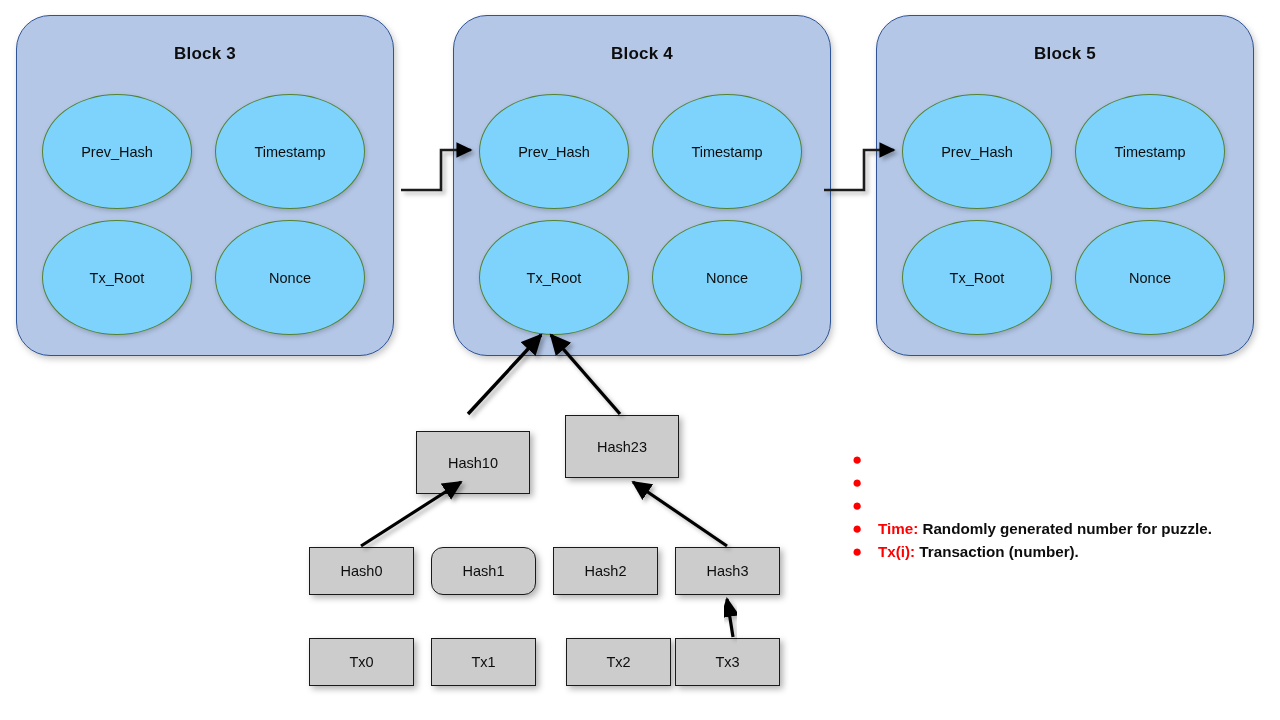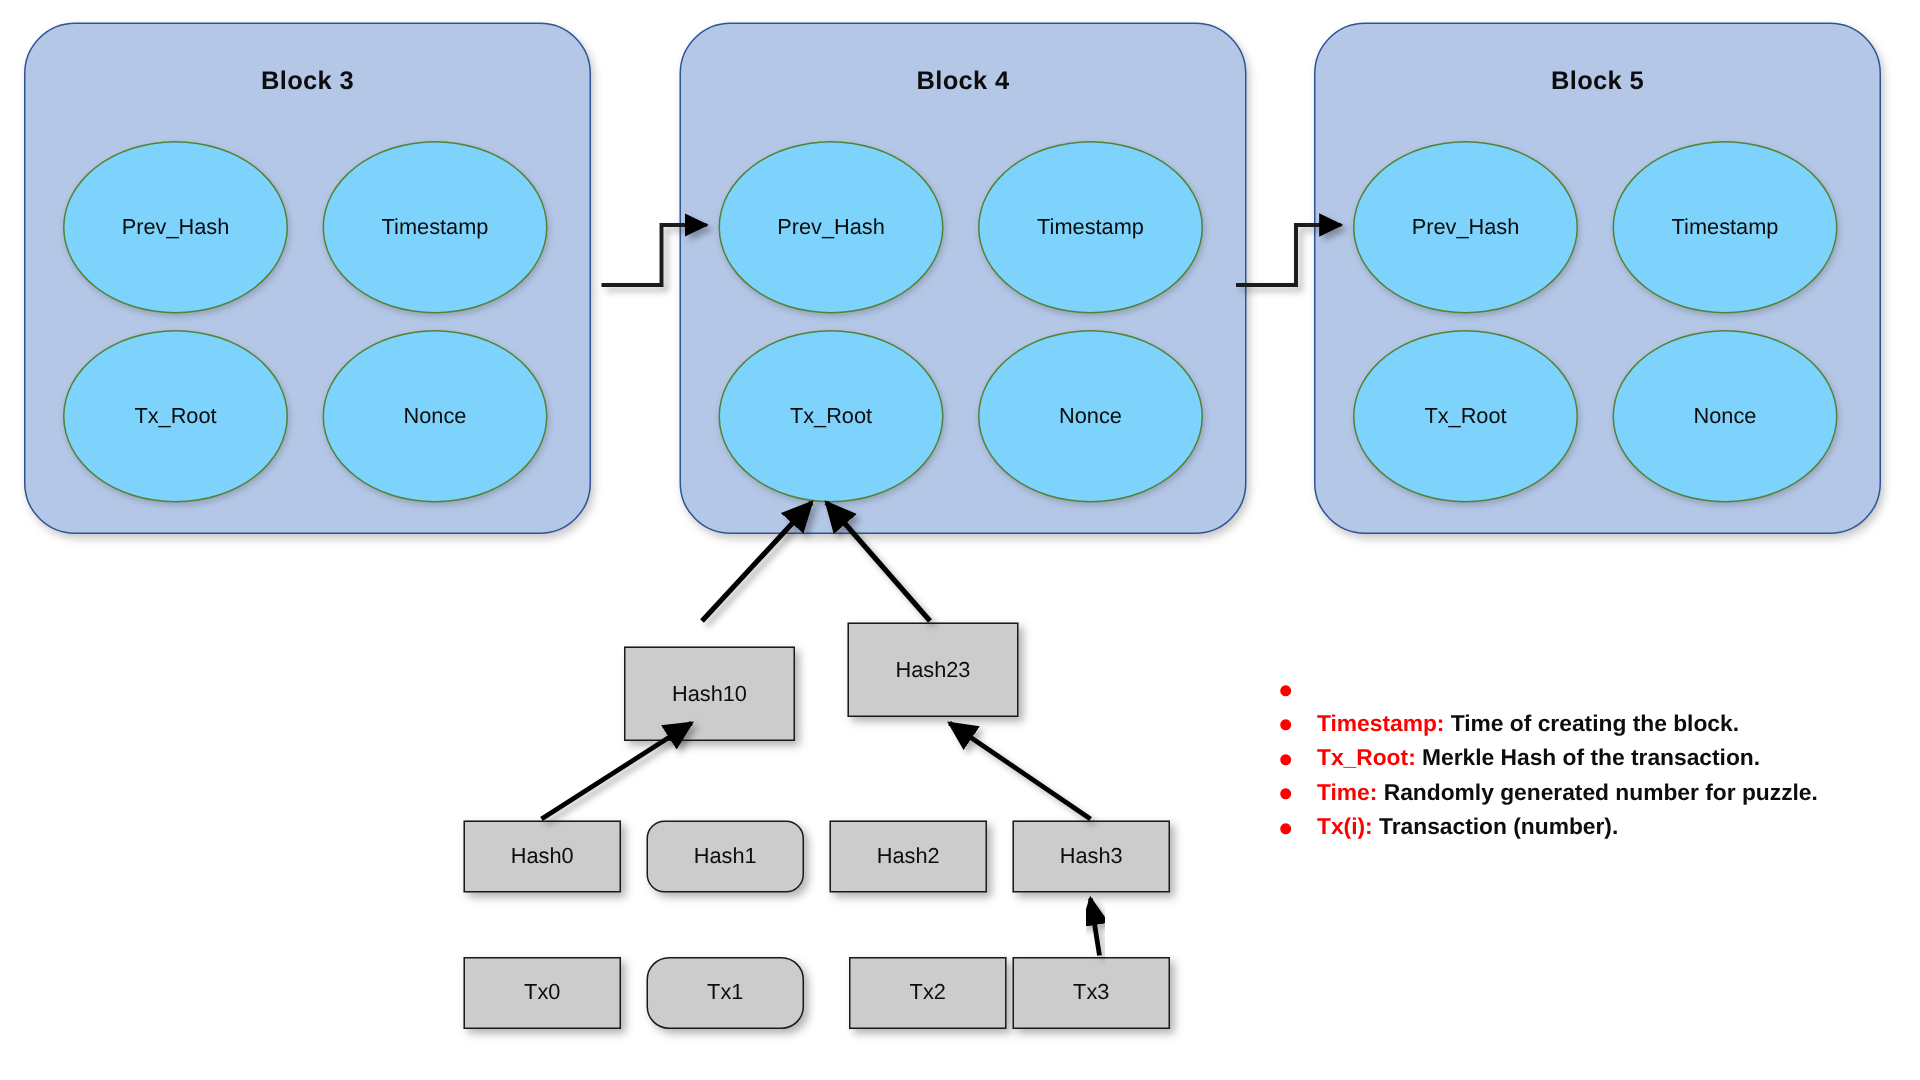--- a/index.html
+++ b/index.html
@@ -175,21 +175,21 @@
       </div>
       <div class="node-box" style="left: 553px; top: 547px; width: 105px; height: 48px;">
         <span>Hash2</span>
       </div>
       <div class="node-box" style="left: 675px; top: 547px; width: 105px; height: 48px;">
         <span>Hash3</span>
       </div>
       <div class="node-box" style="left: 309px; top: 638px; width: 105px; height: 48px;">
         <span>Tx0</span>
       </div>
-      <div class="node-box" style="left: 431px; top: 638px; width: 105px; height: 48px; border-radius: 15px;">
+      <div class="node-box" style="left: 431px; top: 638px; width: 105px; height: 48px;">
         <span>Tx1</span>
       </div>
       <div class="node-box" style="left: 566px; top: 638px; width: 105px; height: 48px;">
         <span>Tx2</span>
       </div>
       <div class="node-box" style="left: 675px; top: 638px; width: 105px; height: 48px;">
         <span>Tx3</span>
       </div>
     </div>
 
@@ -227,25 +227,23 @@
 
     <line x1="733" y1="637" x2="727" y2="599" stroke="#000000" stroke-width="3.2" marker-end="url(#arrowhead)" filter="url(#softshadow)"></line>
   </svg>
 
   <div id="legend">
       <div class="legend-row">
         <span class="legend-bullet">●</span>
       </div>
       <div class="legend-row">
         <span class="legend-bullet">●</span>
-        <span class="legend-text"><span class="legend-term">Timestamp:</span><span> Time of creating the block.</span></span>
-      </div>
-      <div class="legend-row">
-        <span class="legend-bullet">●</span>
-        <span class="legend-text"><span class="legend-term">Tx_Root:</span><span> Merkle Hash of the transaction.</span></span>
+      </div>
+      <div class="legend-row">
+        <span class="legend-bullet">●</span>
       </div>
       <div class="legend-row">
         <span class="legend-bullet">●</span>
         <span class="legend-text"><span class="legend-term">Time:</span><span> Randomly generated number for puzzle.</span></span>
       </div>
       <div class="legend-row">
         <span class="legend-bullet">●</span>
         <span class="legend-text"><span class="legend-term">Tx(i):</span><span> Transaction (number).</span></span>
       </div>
     </div>

